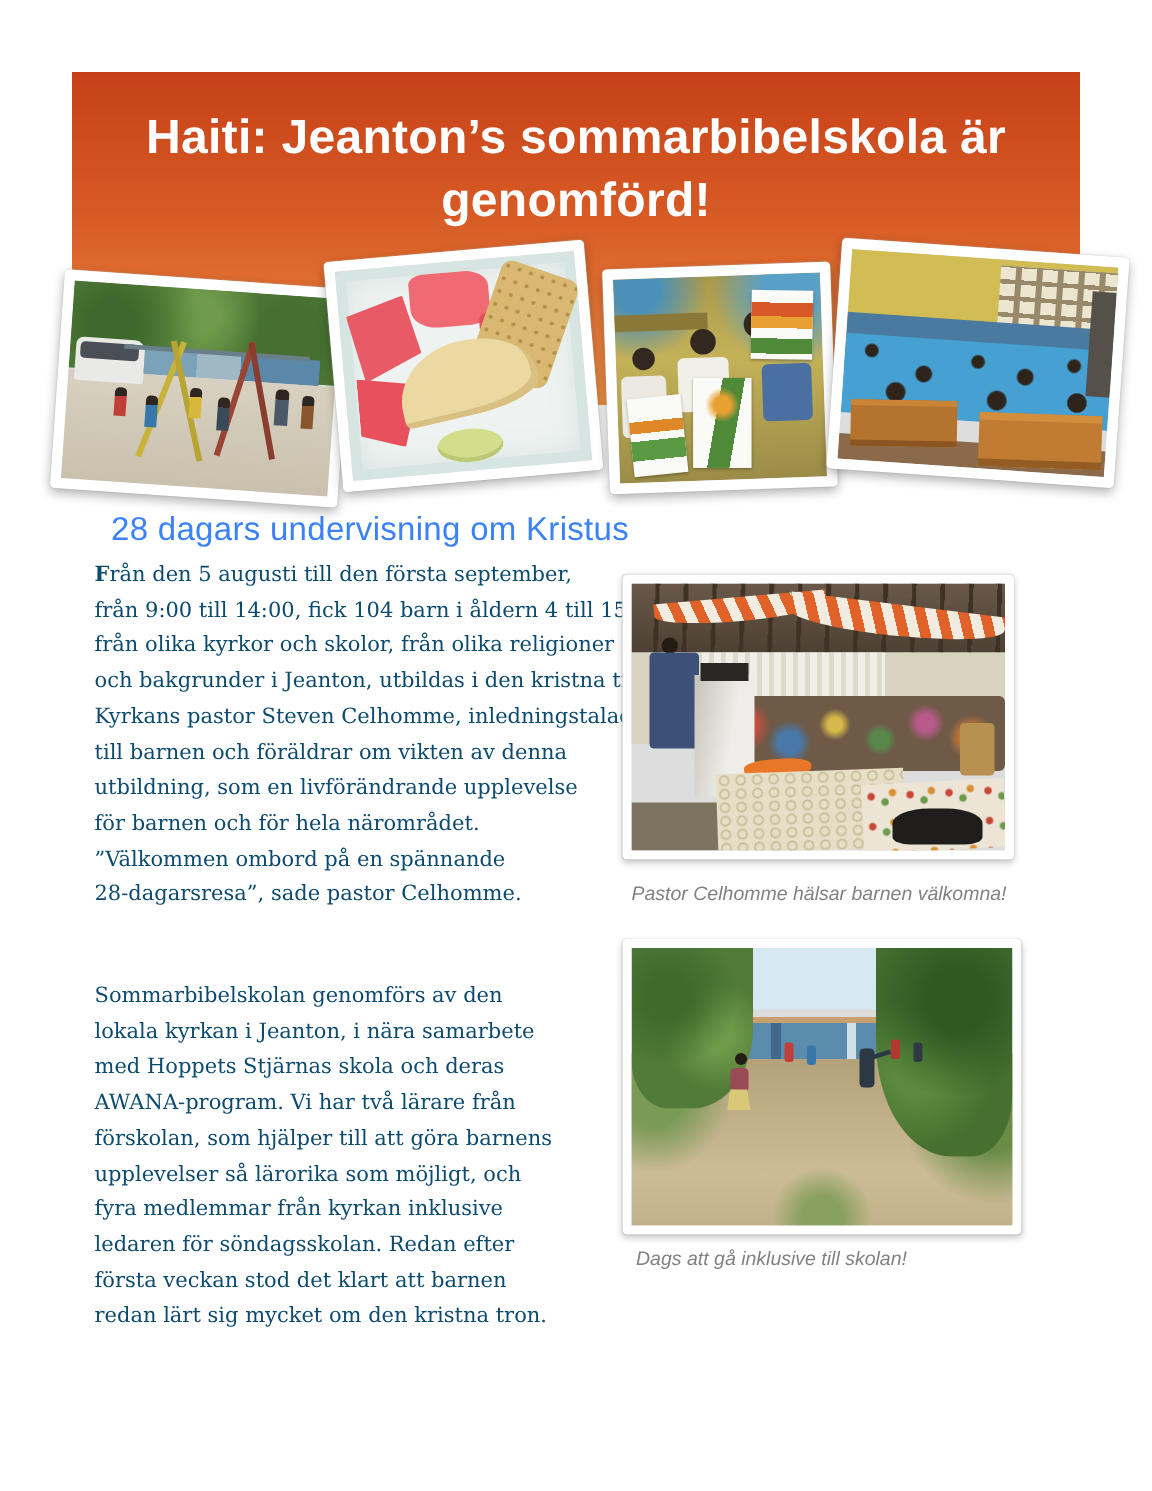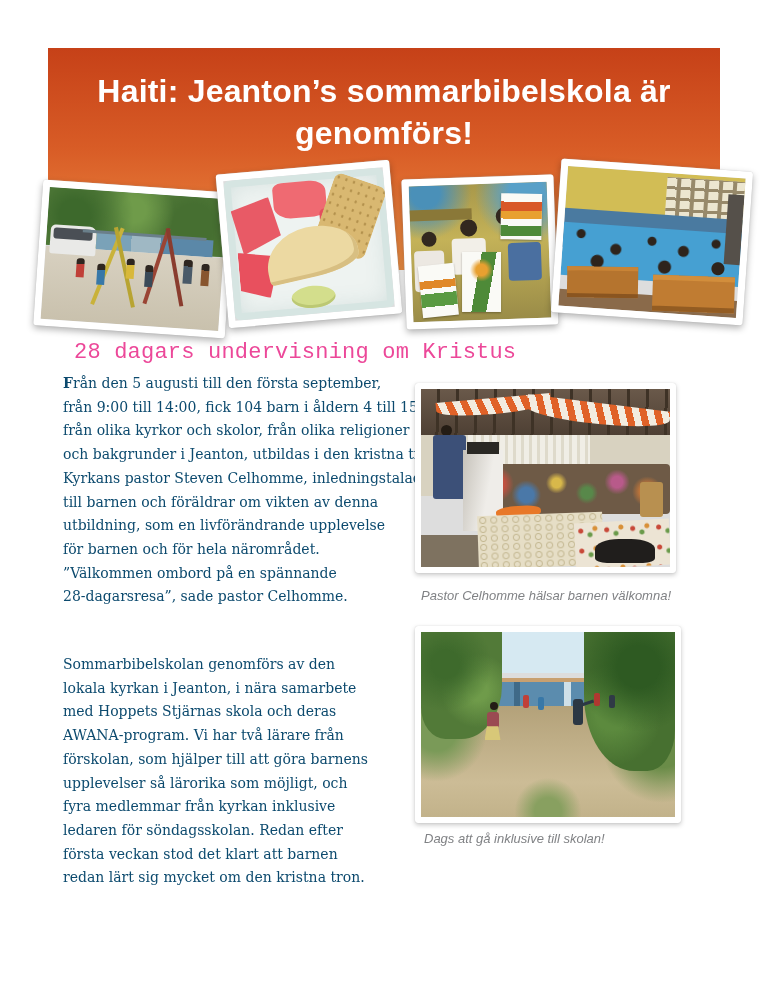--- a/index.html
+++ b/index.html
@@ -158,21 +158,21 @@
                linear-gradient(#b2a078,#ccbc96 70%,#c2b28a);}
   .p6-w-head{left:27%;top:38%;width:8px;height:8px;background:#241c16;border-radius:50%;}
   .p6-w-top{left:26%;top:43%;width:12px;height:16px;background:#9a4a52;border-radius:3px;}
   .p6-w-skirt{left:25%;top:51%;width:16px;height:14px;background:#d8c878;
     clip-path:polygon(15% 0,85% 0,100% 100%,0 100%);}
   .p6-m-body{left:60%;top:36%;width:10px;height:26px;background:#2c3844;border-radius:3px;}
   .p6-m-arm{left:62%;top:38%;width:16px;height:3px;background:#2c3844;transform:rotate(-18deg);}
   .fig-sm{width:6px;height:13px;border-radius:2px;}
 
   
-  .h-red{position:absolute;color:#ec4899;font-family:Liberation Mono, monospace;
+  .h-red{position:absolute;color:#3b82f6;font-family:Liberation Sans, sans-serif;
     font-size:22px;font-weight:400;letter-spacing:.2px;}
   .h1{left:74px;top:340px;}
   .h2{left:67px;top:617px;}
   .body-text{position:absolute;color:#0c4a6e;font-family:"DejaVu Serif",serif;
     font-size:14px;line-height:23.7px;white-space:pre;}
   .b1{left:63px;top:372px;}
   .b2{left:63px;top:653px;}
   .b1::first-letter{font-weight:bold;}
   .caption{position:absolute;color:#808285;font-family:"Liberation Sans",sans-serif;
     font-style:italic;font-size:13px;}
@@ -180,21 +180,21 @@
   .c2{left:424px;top:831px;}
 </style>
 </head>
 <body>
 
 <div class="page">
 
   <div class="header-band"></div>
   <div class="header-title">
     <div>Haiti: Jeanton’s sommarbibelskola är</div>
-    <div>genomförs!</div>
+    <div>genomförd!</div>
   </div>
 
   <div class="ph ph1">
     <div class="inner">
       <div class="p1-sky"></div>
       <div class="p1-trees"></div>
       <div class="p1-building"></div>
       <div class="p1-ground"></div>
       <div class="p1-suv"></div>
       <div class="p1-bar"></div>

